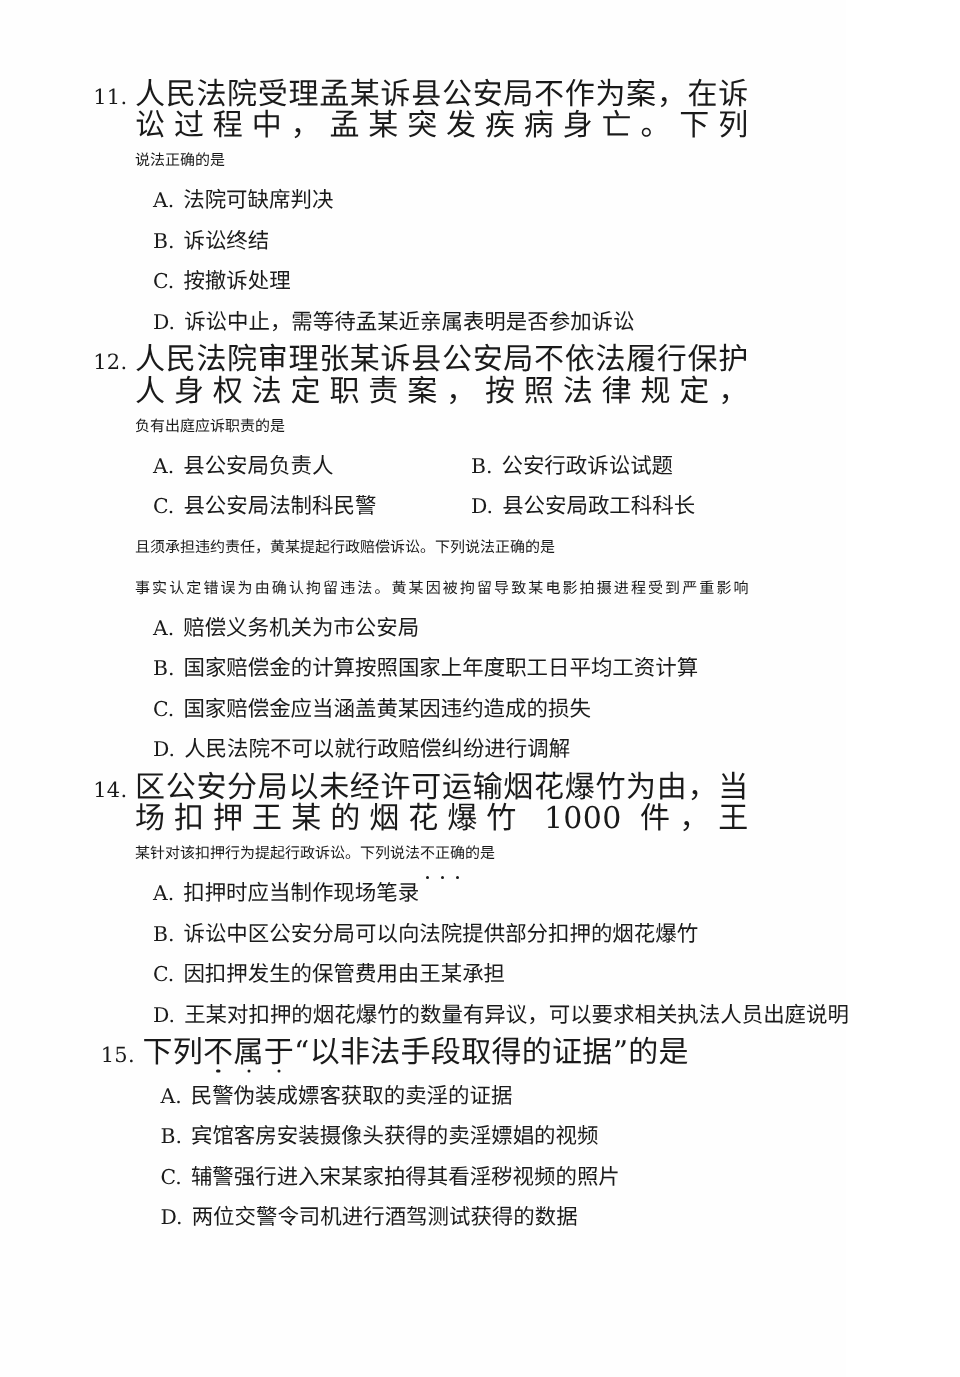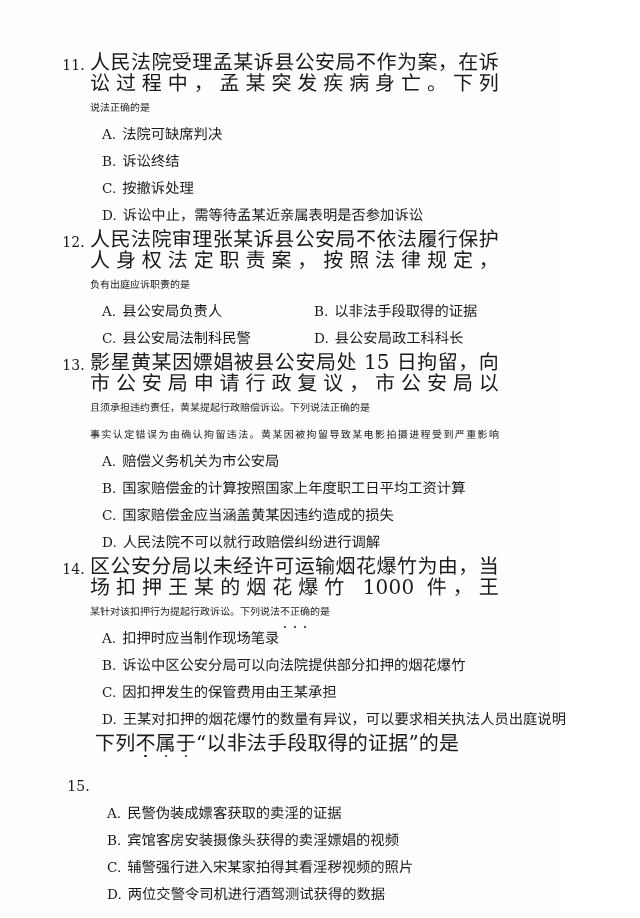--- a/index.html
+++ b/index.html
@@ -41,21 +41,20 @@
   .q-num {
     flex: 0 0 auto;
     width: 28px;
     text-align: right;
     font-family: "DejaVu Serif", "Liberation Serif", serif;
     font-size: 14px;
     white-space: nowrap;
   }
   .q-num.indent-extra {
     width: 33px;
-    margin-top: 40px;
   }
 
   .q-body {
     flex: 1 1 auto;
     padding-left: 5px;
     text-align: justify;
     text-justify: inter-character;
     text-align-last: left;
   }
 
@@ -174,34 +173,28 @@
       <div class="question">
         <div class="q-line">
           <span class="q-num">12.</span>
           <span class="q-body">
             <div class="stem-line justify">人民法院审理张某诉县公安局不依法履行保护人身权法定职责案，按照法律规定，</div>
           </span>
         </div>
         <div class="stem-cont">负有出庭应诉职责的是</div>
         <div class="opt-row">
           <span class="opt opt-col-a"><span class="opt-label">A.</span><span class="opt-text">县公安局负责人</span></span>
-          <span class="opt opt-col-b"><span class="opt-label">B.</span><span class="opt-text">以非法手段取得的证据</span></span>
+          <span class="opt opt-col-b"><span class="opt-label">B.</span><span class="opt-text">公安行政诉讼试题</span></span>
         </div>
         <div class="opt-row">
           <span class="opt opt-col-a"><span class="opt-label">C.</span><span class="opt-text">县公安局法制科民警</span></span>
           <span class="opt opt-col-b"><span class="opt-label">D.</span><span class="opt-text">县公安局政工科科长</span></span>
         </div>
       </div>
       <div class="question">
-        <div class="q-line">
-          <span class="q-num">13.</span>
-          <span class="q-body">
-            <div class="stem-line justify">影星黄某因嫖娼被县公安局处 15 日拘留，向市公安局申请行政复议，市公安局以</div>
-          </span>
-        </div>
         <div class="stem-cont">且须承担违约责任，黄某提起行政赔偿诉讼。下列说法正确的是</div>
         <div class="stem-cont justify" style="white-space: normal; text-align: justify; text-align-last: justify; padding-right: 0px;">事实认定错误为由确认拘留违法。黄某因被拘留导致某电影拍摄进程受到严重影响</div>
         <div class="opt-row">
           <span class="opt "><span class="opt-label">A.</span><span class="opt-text">赔偿义务机关为市公安局</span></span>
         </div>
         <div class="opt-row">
           <span class="opt "><span class="opt-label">B.</span><span class="opt-text">国家赔偿金的计算按照国家上年度职工日平均工资计算</span></span>
         </div>
         <div class="opt-row">
           <span class="opt "><span class="opt-label">C.</span><span class="opt-text">国家赔偿金应当涵盖黄某因违约造成的损失</span></span>

